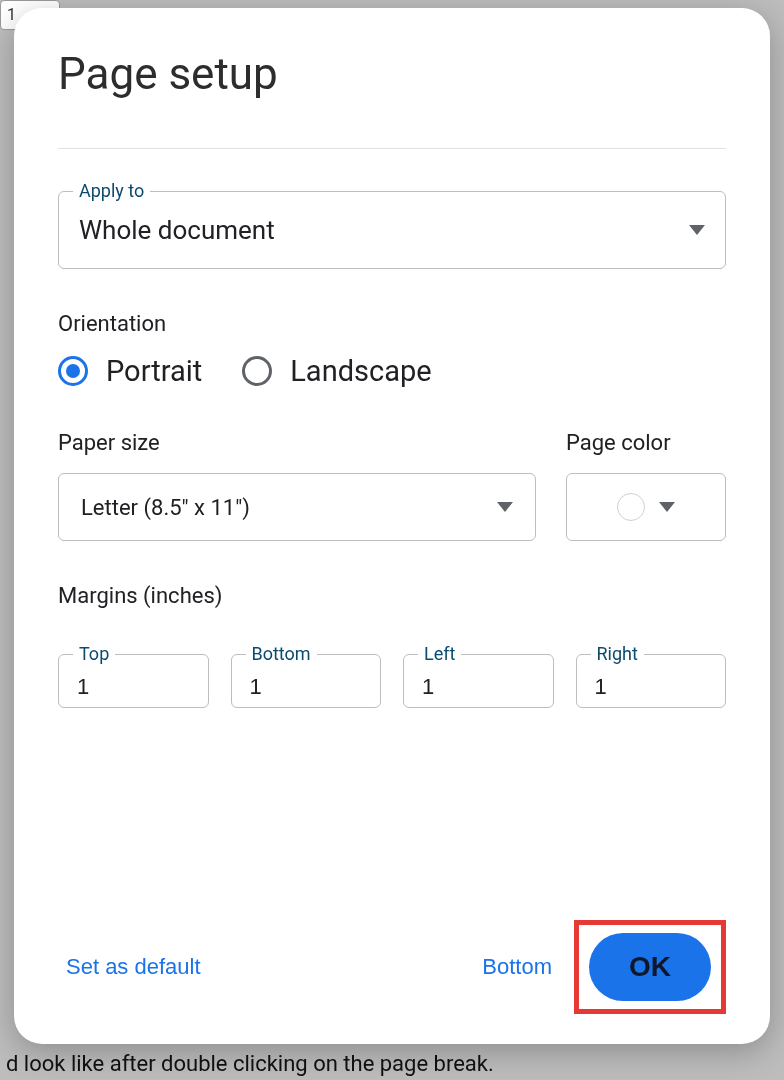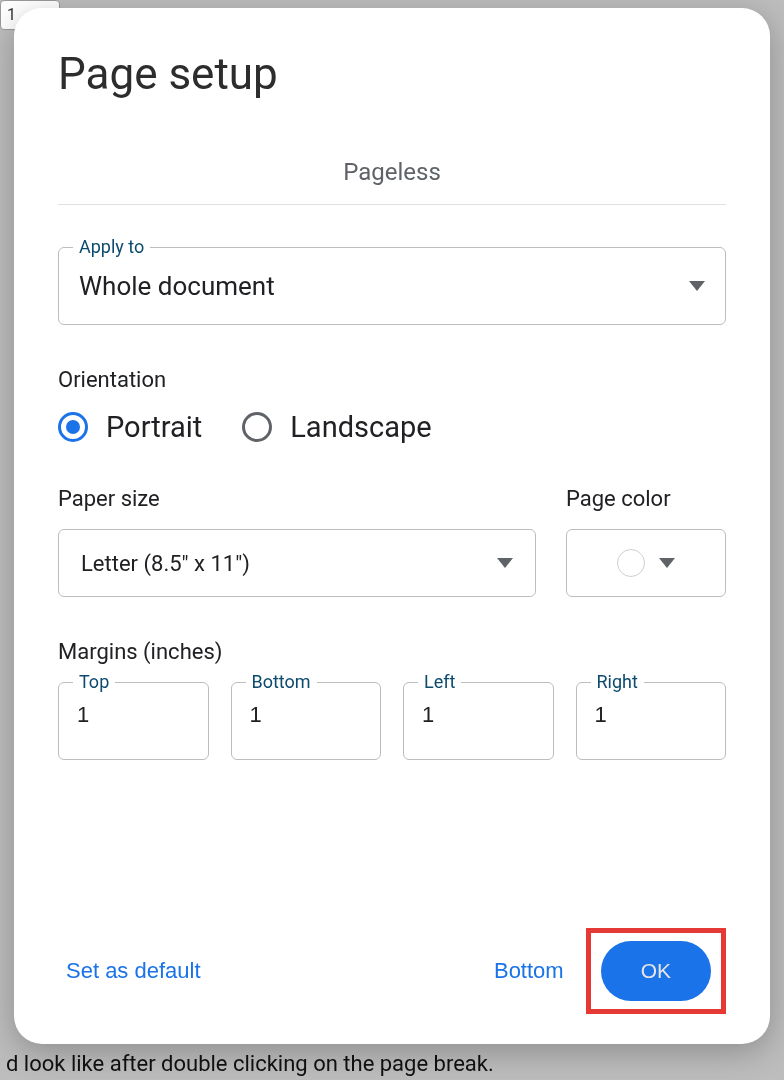--- a/index.html
+++ b/index.html
@@ -98,55 +98,54 @@
     border: 1px solid #bdbdbd; border-radius: 6px;
     height: 68px; display: flex; align-items: center; justify-content: space-between;
     padding: 0 22px; font-size: 22px; cursor: pointer;
   }
   .colorswatch {
     width: 28px; height: 28px; border-radius: 50%;
     border: 1px solid #d0d0d0; background: #fff;
   }
   .pagecolor-box { width: 160px; gap: 14px; justify-content: center; }
   .margins { display: flex; gap: 22px; margin-top: 14px; }
-  .margin-field { flex: 1; height: 78px; position: relative; padding: 18px 16px 0 16px; }
+  .margin-field { flex: 1; height: 54px; position: relative; padding: 18px 16px 0 16px; margin-top: 28px; }
   .margin-field input {
     border: none; outline: none; font-size: 22px; width: 100%; background: transparent;
     color: #202124;
   }
   .footer {
     margin-top: auto;
     display: flex; align-items: center; padding-top: 30px;
   }
   .link-btn {
     font-size: 22px; color: #1a73e8; font-weight: 500; background: none; border: none;
     cursor: pointer; padding: 10px 8px;
   }
   .spacer { flex: 1; }
   .ok-btn {
-    background: #1a73e8; color: #e5e5e5; font-size: 21px; font-weight: 400;
+    background: #1a73e8; color: #0f172a; font-size: 28px; font-weight: 700;
     border: none; border-radius: 999px; padding: 18px 40px; cursor: pointer;
   }
   .highlight-box {
     border: 5px solid #e53935;
     padding: 8px 10px;
     display: inline-flex;
   }
 </style>
 </head>
 <body>
 
 <div class="bg-toolbar">1</div>
 <div class="bg-text">d look like after double clicking on the page break.</div>
 
 <div class="modal">
   <h1 class="title">Page setup</h1>
 
   <div class="tabs">
-    <div class="tab">Pageless</div>
   </div>
 
   <div class="section">
     <div class="outlined applyto">
       <span class="legend">Apply to</span>
       <span class="value">Whole document</span>
       <span class="caret-down"></span>
     </div>
   </div>
 

